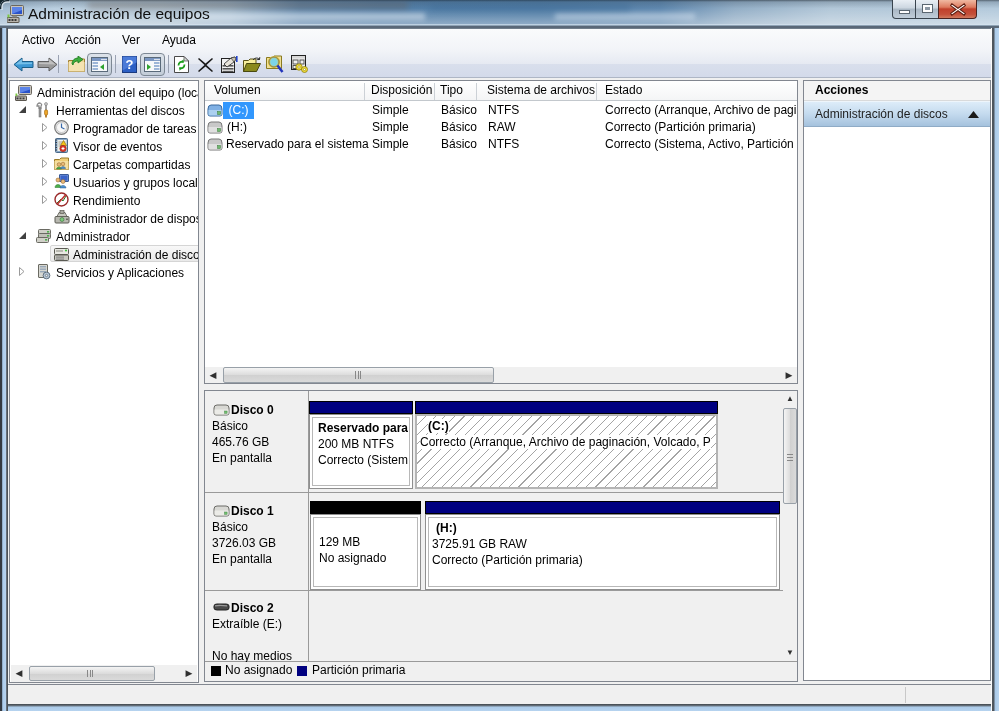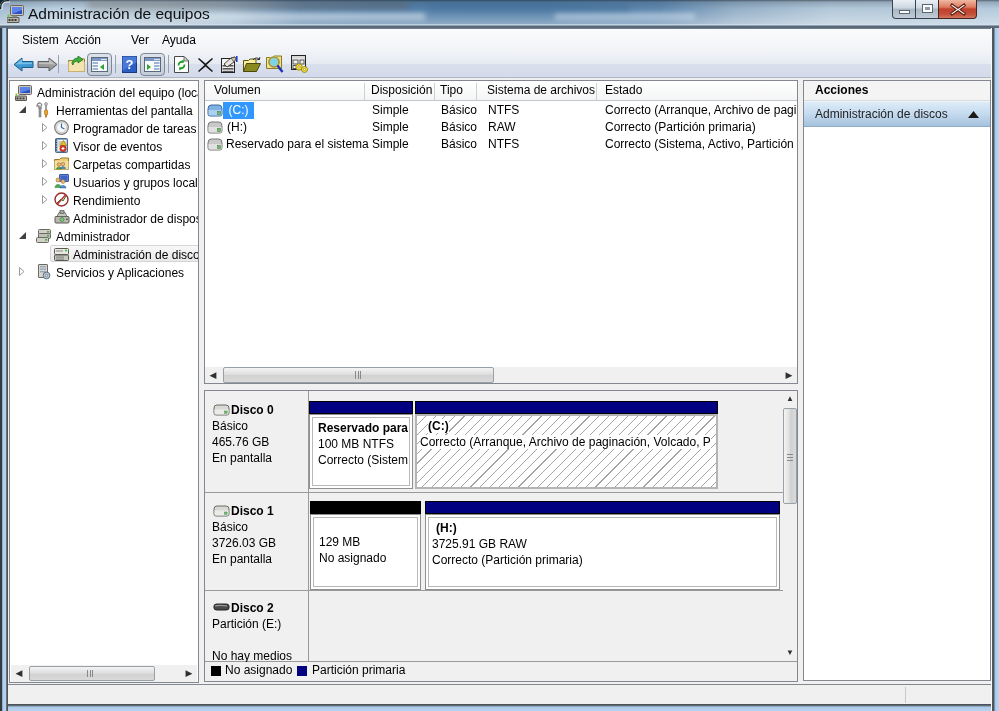--- a/index.html
+++ b/index.html
@@ -92,23 +92,23 @@
         <path d="M1.8 0.8 L8 5.3 L14.2 0.8 L15.4 2.6 L10 6.5 L15.4 10.4 L14.2 12.2 L8 7.7 L1.8 12.2 L0.6 10.4 L6 6.5 L0.6 2.6 Z" fill="#fff" stroke="#5f1f12" stroke-width="1.1"></path>
       </svg>
     </div>
   </div>
 </div>
 <div class="abs" id="frame-left"></div>
 <div class="abs" id="frame-right"></div>
 <div class="abs" id="frame-bottom"></div>
 <div class="abs" id="content"></div>
 <div class="abs" id="menubar">
-  <span class="menuitem" style="left:14px;">Sistem</span>
+  <span class="menuitem" style="left:14px;">Activo</span>
   <span class="menuitem" style="left:57px;">Acción</span>
-  <span class="menuitem" style="left:123px;">Ver</span>
+  <span class="menuitem" style="left:114px;">Ver</span>
   <span class="menuitem" style="left:154px;">Ayuda</span>
 </div>
 <div class="abs" id="toolbar">
 
   <svg class="abs" style="left:5px;top:7px;" width="22" height="15" viewBox="0 0 22 15">
     <path d="M9 1 L9 4.5 L20 4.5 L20 10.5 L9 10.5 L9 14 L1 7.5 Z" fill="#3c97d3" stroke="#1a5f8a" stroke-width="1"></path>
     <path d="M9 2 L9 5.5 L19 5.5 L19 7 L2.5 7.5 L9 2Z" fill="#7cc4ea" opacity="0.9"></path>
   </svg>
 
   <svg class="abs" style="left:28px;top:7px;" width="22" height="15" viewBox="0 0 22 15">
@@ -203,21 +203,21 @@
     <circle cx="13.5" cy="14.5" r="3" fill="#f5e23a" stroke="#8a7a10" stroke-width="0.8"></circle>
     <circle cx="8" cy="12" r="1.2" fill="#fff" stroke="#8a7a10" stroke-width="0.6"></circle>
     <circle cx="13.5" cy="14.5" r="1.1" fill="#fff" stroke="#8a7a10" stroke-width="0.6"></circle>
   </svg>
 </div>
 
 <div class="abs panel" id="treepanel" style="left:9px;top:80px;width:190px;height:603px;overflow:hidden;">
 
   <div class="abs" style="left:40px;top:164px;width:150px;height:17px;background:linear-gradient(#f8f8f8,#e9e9e9);border:1px solid #d5d5d5;border-radius:2px;box-sizing:border-box;"></div>
   <div class="treerow" style="left:27px;top:3px;">Administración del equipo (local)</div>
-  <div class="treerow" style="left:46px;top:21px;">Herramientas del pantalla</div>
+  <div class="treerow" style="left:46px;top:21px;">Herramientas del discos</div>
   <div class="treerow" style="left:63px;top:39px;">Programador de tareas</div>
   <div class="treerow" style="left:63px;top:57px;">Visor de eventos</div>
   <div class="treerow" style="left:63px;top:75px;">Carpetas compartidas</div>
   <div class="treerow" style="left:63px;top:93px;">Usuarios y grupos locales</div>
   <div class="treerow" style="left:63px;top:111px;">Rendimiento</div>
   <div class="treerow" style="left:63px;top:129px;">Administrador de dispositivos</div>
   <div class="treerow" style="left:46px;top:147px;">Administrador</div>
   <div class="treerow" style="left:63px;top:165px;">Administración de discos</div>
   <div class="treerow" style="left:46px;top:183px;">Servicios y Aplicaciones</div>
 
@@ -418,21 +418,21 @@
     <div>465.76 GB</div>
     <div>En pantalla</div>
   </div>
 
   <div class="pbox" style="left:104px;top:10px;width:104px;height:88px;">
     <div class="pbar" style="background:#000080;border:1px solid #000;"></div>
     <div class="pbody">
         <div class="pinner"></div>
       <div class="ptext">
         <div style="font-weight:bold;padding-left:5px;">Reservado para</div>
-        <div style="padding-left:5px;">100 MB NTFS</div>
+        <div style="padding-left:5px;">200 MB NTFS</div>
         <div style="padding-left:5px;">Correcto (Sistem</div>
       </div>
     </div>
   </div>
   <div class="pbox" style="left:210px;top:10px;width:303px;height:88px;">
     <div class="pbar" style="background:#000080;border:1px solid #000;"></div>
     <div class="pbody" style="border:2px solid #b4b4b4;background:repeating-linear-gradient(135deg,#fff 0px,#fff 6px,#a4a4a4 6px,#a4a4a4 6.8px);">
       <div class="ptext" style="top:2px;">
         <div style="font-weight:bold;padding-left:8px;"><span style="background:#fff;">(C:)</span></div>
         <div style="white-space:nowrap;"><span style="background:#fff;">Correcto (Arranque, Archivo de paginación, Volcado, P</span></div>
@@ -473,21 +473,21 @@
       </div>
     </div>
   </div>
 
   <div class="dlabel" style="top:209px;left:7px;width:95px;">
     <svg class="abs" style="left:1px;top:3px;" width="17" height="10" viewBox="0 0 17 10">
         <path d="M1 3 Q1 1 4 1 L13 1 Q16 1 16 3 L16 5 Q16 7 13 7 L4 7 Q1 7 1 5Z" fill="#4a4a4a" stroke="#222"></path>
         <path d="M2 2.2 Q5 1.4 14 2.2 L14 3.4 Q7 2.8 2 3.4Z" fill="#9a9a9a"></path>
       </svg>
     <div style="margin-left:19px;font-weight:bold;">Disco 2</div>
-    <div>Partición (E:)</div>
+    <div>Extraíble (E:)</div>
     <div>&nbsp;</div>
     <div>No hay medios</div>
   </div>
 
   <div class="abs" style="left:0;top:271px;width:592px;height:19px;background:#f0f0f0;">
     <div class="abs" style="left:6px;top:4px;width:10px;height:10px;background:#000;"></div>
     <div class="abs" style="left:20px;top:1px;">No asignado</div>
     <div class="abs" style="left:92px;top:4px;width:10px;height:10px;background:#000080;"></div>
     <div class="abs" style="left:107px;top:1px;">Partición primaria</div>
   </div>

